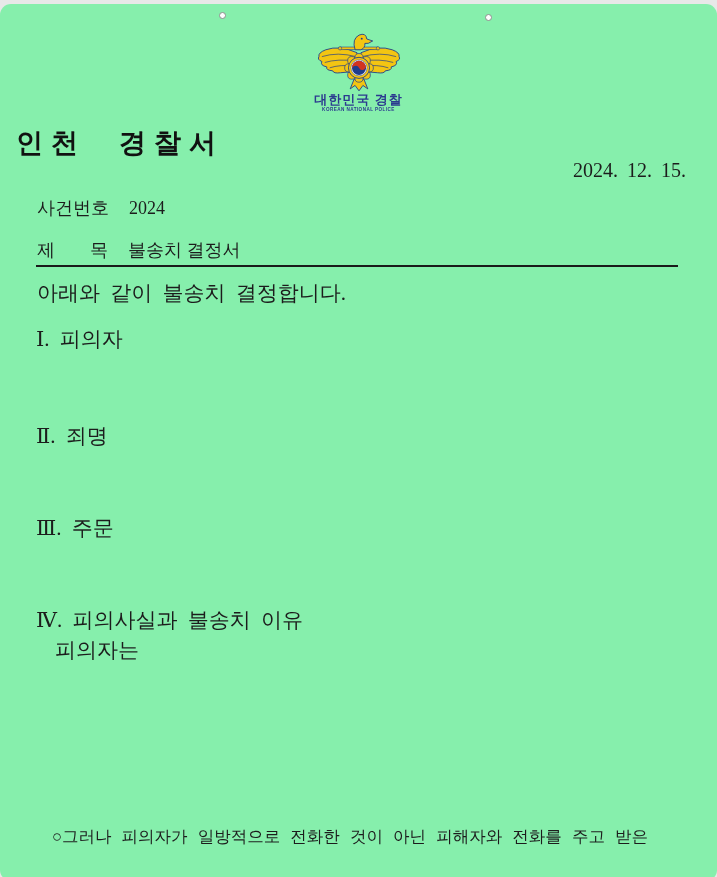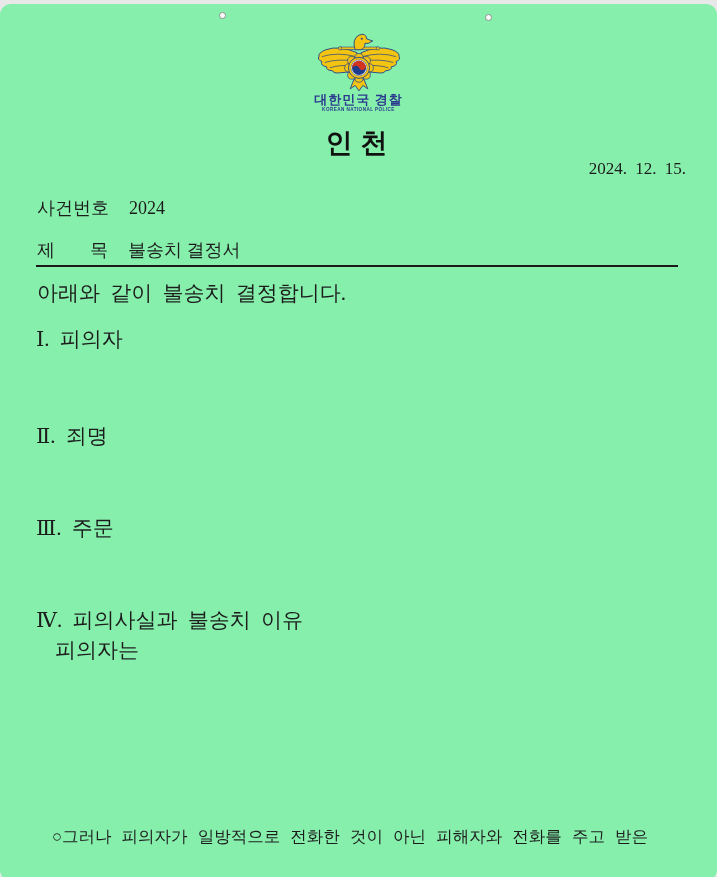--- a/index.html
+++ b/index.html
@@ -29,27 +29,27 @@
     font-weight:700;font-size:13px;letter-spacing:1px;
     color:#2b3a8f;margin-top:1px;line-height:1.05;
   }
   .logo-en{
     font-family:"Liberation Sans","DejaVu Sans",sans-serif;
     font-weight:700;font-size:4.6px;letter-spacing:0.45px;
     color:#2b3a8f;margin-top:1px;line-height:1;
   }
   .station-title{
     position:absolute;top:121px;left:0;right:0;
-    display:flex;justify-content:center;gap:33px;
+    display:flex;justify-content:flex-start;gap:33px;
     font-size:27px;font-weight:700;letter-spacing:8px;
-    padding-left:4px;color:#111;
+    padding-left:16px;color:#111;
   }
   .doc-date{
     position:absolute;top:155px;right:31px;
-    font-size:17px;word-spacing:4px;
+    font-size:20px;word-spacing:4px;
   }
   .meta-row{display:flex;align-items:baseline;font-size:18px;}
   .case-row{left:37px;top:192px;}
   .case-row .gap{width:20px;}
   .subject-row{left:37px;top:234px;}
   .subject-row .gap-wide{width:35px;}
   .subject-row .gap{width:20px;}
   .divider{
     position:absolute;left:36px;top:261px;width:642px;height:2px;
     background:#1a1a1a;
@@ -112,20 +112,21 @@
 
       <path stroke="#1e3c8c" stroke-width="0.9" d="M40,19 Q36.5,8 44,4 Q51,1 52,8 L58,10 Q53,13.5 50,12.5 Q50.5,17 46,19 Z" fill="#f3c512"></path>
       <circle cx="46.8" cy="7.6" r="1" fill="#1e3c8c"></circle>
     </svg>
     <div class="logo-kr">대한민국 경찰</div>
     <div class="logo-en">KOREAN NATIONAL POLICE</div>
   </div>
 
   <div class="station-title">
     <span>인천</span>
+    <span>경찰서</span>
   </div>
 
   <div class="abs doc-date">2024. 12. 15.</div>
 
   <div class="abs meta-row case-row">
     <span>사건번호</span>
     <span class="gap"></span>
     <span>2024</span>
   </div>
 

